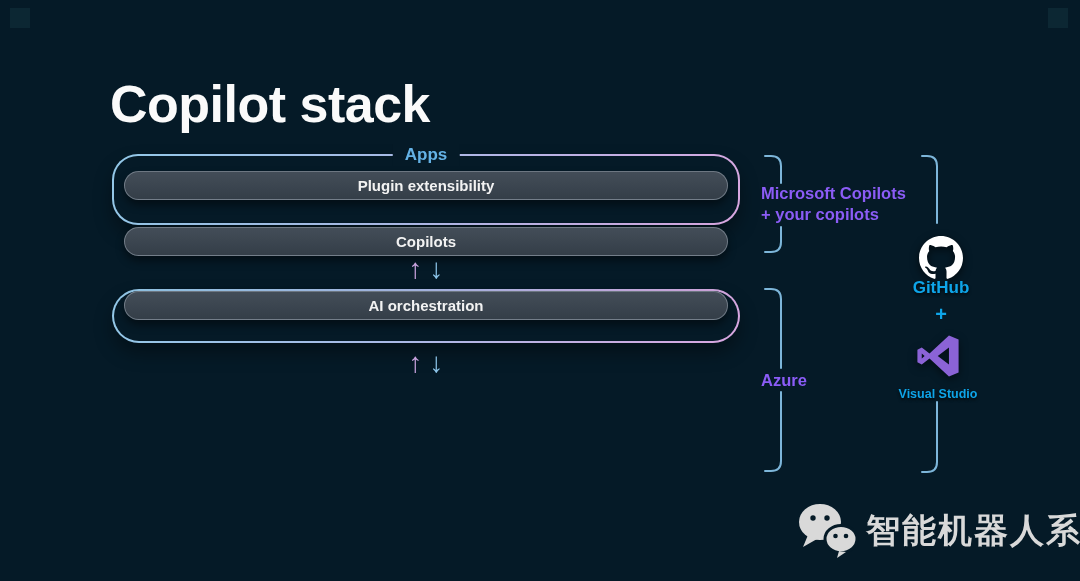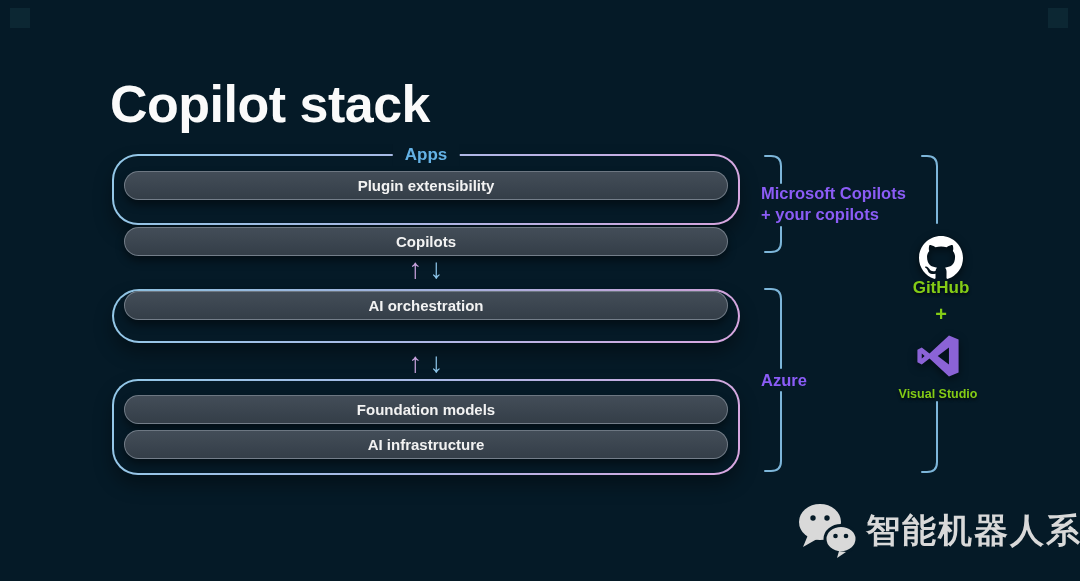--- a/index.html
+++ b/index.html
@@ -39,21 +39,21 @@
     left:112px;width:628px;text-align:center;font-size:28px;line-height:32px;
     font-weight:400;
   }
   .arrow-up{color:#c9a3de;margin-right:7px;}
   .arrow-down{color:#8cc4e8;}
   .side-label{
     font-size:16.5px;font-weight:700;line-height:20.5px;color:#8b5cf6;
     white-space:nowrap;
   }
   .logo-caption{
-    text-align:center;font-weight:700;color:#84cc16;
+    text-align:center;font-weight:700;color:#0ea5e9;
     text-shadow:0 2px 3px rgba(0,0,0,.65);white-space:nowrap;
   }
   .watermark-text{
     left:866px;top:508px;font-size:34px;font-weight:700;color:#d9d9d9;
     letter-spacing:2px;white-space:nowrap;
   }
   svg{display:block;}
 </style>
 </head>
 <body>
@@ -76,24 +76,20 @@
   </div>
 
   <div class="abs gbox" style="top:289px;height:54px;border-radius:27px;">
     <div class="bar" style="top:0;height:29px;">AI orchestration</div>
   </div>
 
   <div class="abs arrow-row" style="top:347px;">
     <span class="arrow-up">↑</span><span class="arrow-down">↓</span>
   </div>
 
-  <div class="abs gbox" style="top:379px;height:96px;">
-    <div class="bar" style="top:14px;">Foundation models</div>
-    <div class="bar" style="top:49px;">AI infrastructure</div>
-  </div>
 
   <svg class="abs" style="left:763px;top:155px;" width="20" height="98" viewBox="0 0 20 98">
     <path d="M2 1 H8 Q18 1 18 11 V28" fill="none" stroke="#7db6da" stroke-width="2" stroke-linecap="round"></path>
     <path d="M18 72 V87 Q18 97 8 97 H2" fill="none" stroke="#7db6da" stroke-width="2" stroke-linecap="round"></path>
   </svg>
   <div class="abs side-label" style="left:761px;top:183px;">
     <div>Microsoft Copilots</div>
     <div>+ your copilots</div>
   </div>
 

